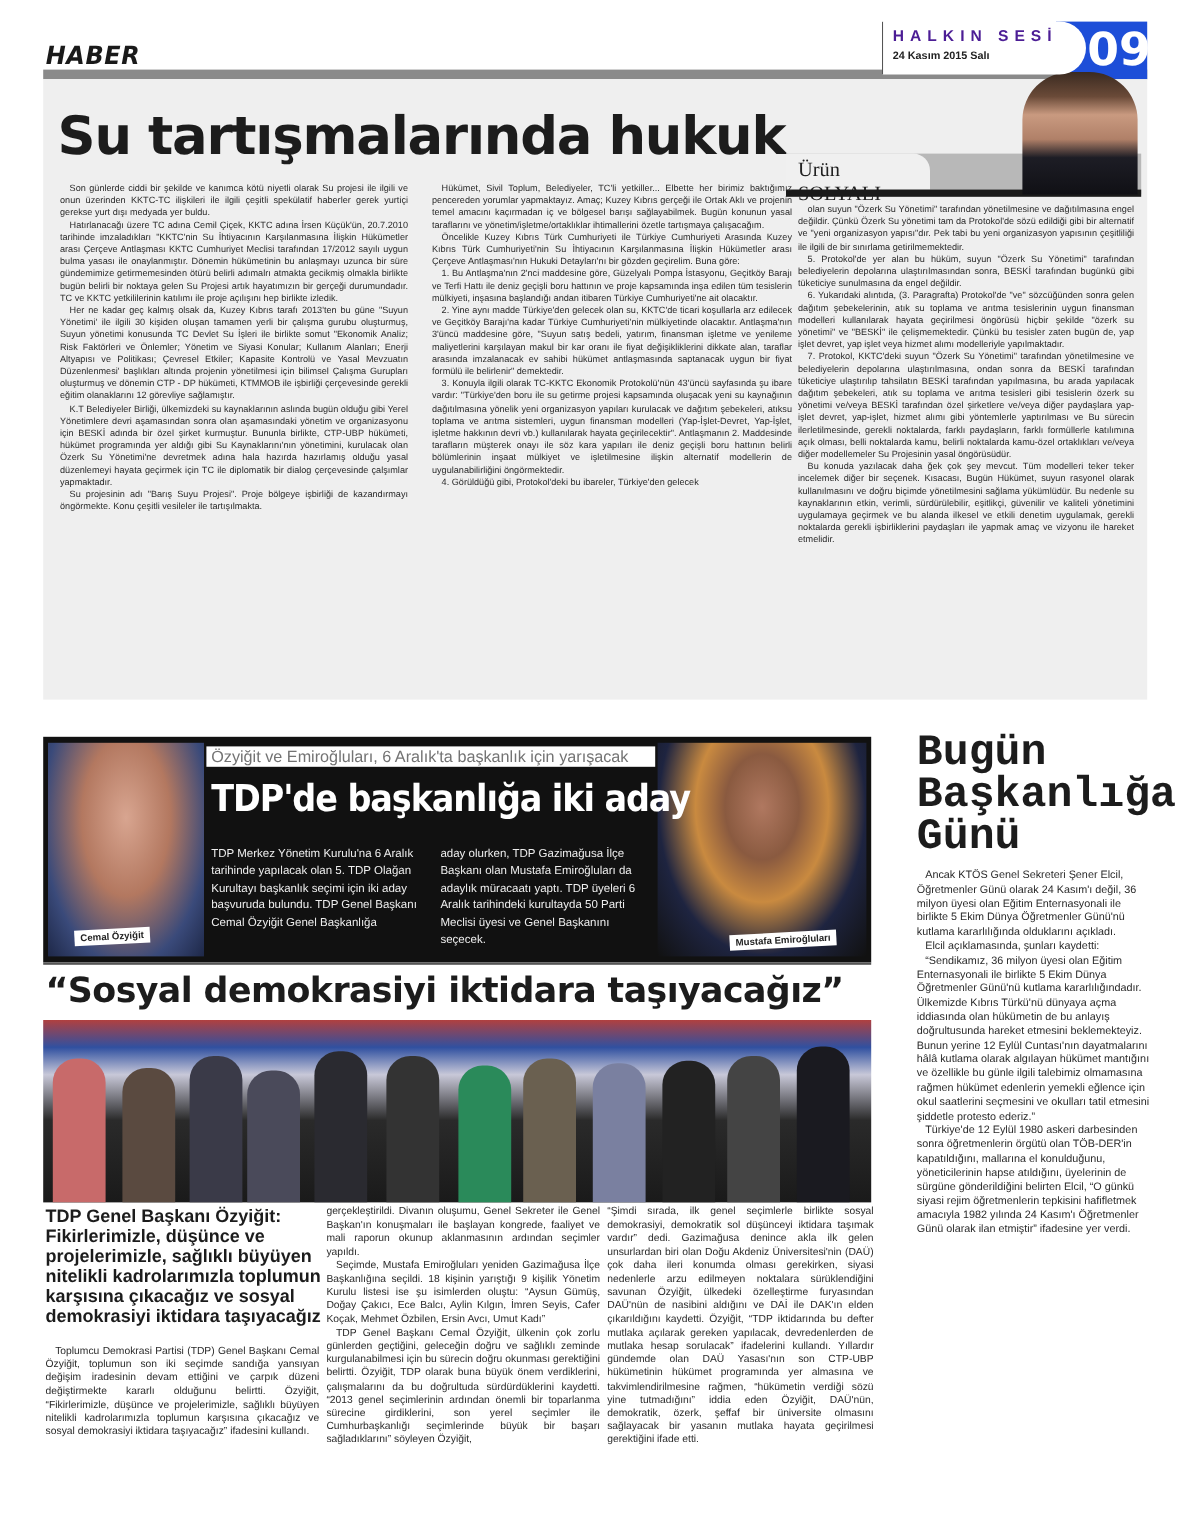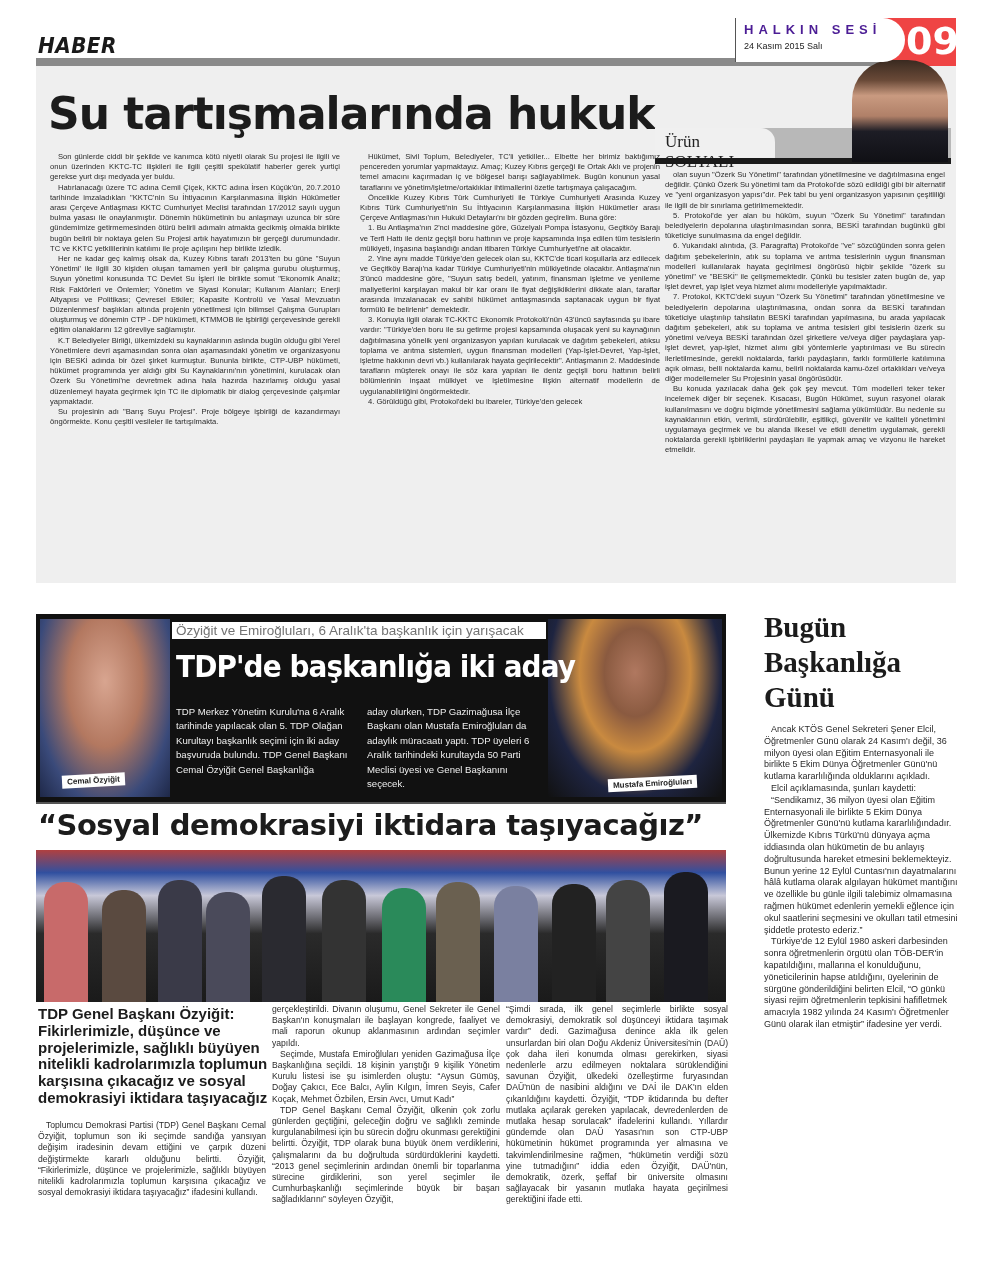--- a/index.html
+++ b/index.html
@@ -2,22 +2,22 @@
 <html><head>
 <meta charset="utf-8">
 <style>
 *{box-sizing:border-box;margin:0;padding:0}
 body{width:992px;height:1276px;background:#fff;font-family:"Liberation Sans",sans-serif;color:#222;position:relative;overflow:hidden}
 .abs{position:absolute}
 .haber{left:36px;top:34px;font-family:"DejaVu Sans",sans-serif;font-weight:bold;font-style:italic;font-size:21px;letter-spacing:0.5px;color:#1a1a1a;transform:scaleX(0.95)}
 .hdr-rule{left:36px;top:58px;width:920px;height:8px;background:#8a8a8a}
 .masthead{left:735px;top:18px;width:170px;height:44px;background:#fff;border-left:1px solid #555;border-radius:0 22px 22px 0;padding:4px 0 0 8px;z-index:2}
 .mast-title{font-weight:bold;font-size:13px;letter-spacing:5px;color:#4c1d95}
-.mast-date{font-size:9px;font-weight:normal;color:#222;margin-top:4px}
-.pagebox{left:880px;top:18px;width:76px;height:48px;background:#ef4444;color:#fff;font-weight:bold;font-size:38px;padding-left:26px;line-height:46px;font-family:"DejaVu Sans",sans-serif}
+.mast-date{font-size:9px;font-weight:bold;color:#222;margin-top:4px}
+.pagebox{left:880px;top:18px;width:76px;height:48px;background:#1d4ed8;color:#fff;font-weight:bold;font-size:38px;padding-left:26px;line-height:46px;font-family:"DejaVu Sans",sans-serif}
 .col-bg{left:36px;top:66px;width:920px;height:517px;background:#efefef}
 .headline{left:48px;top:88px;font-family:"DejaVu Sans",sans-serif;font-weight:bold;font-size:44px;color:#1c1c1c;letter-spacing:-1px}
 .author-band{left:655px;top:128px;width:296px;height:34px;background:#b8b8b8}
 .author-tab{left:655px;top:128px;width:120px;height:30px;background:#f0f0f0;border-radius:0 14px 0 0;padding:4px 10px;font-family:"Liberation Serif",serif;font-size:17px;color:#222}
 .author-bar{left:655px;top:158px;width:296px;height:6px;background:#1a1a1a}
 .author-photo{left:852px;top:60px;width:96px;height:102px;background:linear-gradient(180deg,#3a2a20 0%,#6a4a38 20%,#c99a80 35%,#b08068 55%,#1d1d25 70%,#101015 100%);border-radius:40px 40px 0 0}
 .art{font-size:7.6px;line-height:10.2px;text-align:justify;color:#2a2a2a}
 .art p{text-indent:8px}
 .c1{left:50px;top:152px;width:290px}
 .c2{left:360px;top:152px;width:300px}
@@ -38,21 +38,21 @@
 .sosyal{left:38px;top:808px;font-family:"DejaVu Sans",sans-serif;font-weight:bold;font-size:29px;color:#1c1c1c;letter-spacing:-0.5px}
 .group-photo{left:36px;top:850px;width:690px;height:152px;background:linear-gradient(180deg,#b04040 0%,#3050a0 15%,#c8c8d8 30%,#2a2a2a 55%,#1a1a1a 100%);overflow:hidden}
 .person{position:absolute;bottom:0;width:44px;border-radius:20px 20px 0 0}
 .sub-head{left:38px;top:1006px;width:230px;font-weight:bold;font-size:15px;line-height:16.8px;color:#1c1c1c}
 .b1{left:38px;top:1120px;width:228px}
 .b2{left:272px;top:1004px;width:228px}
 .b3{left:506px;top:1004px;width:222px}
 .body2{font-size:8.6px;line-height:11.2px;text-align:justify;color:#2a2a2a}
 .body2 p{text-indent:8px}
 
-.og-title{left:764px;top:610px;font-family:Liberation Serif, serif;font-weight:bold;font-size:29px;line-height:35px;color:#1c1c1c}
+.og-title{left:764px;top:610px;font-family:Liberation Mono, monospace;font-weight:bold;font-size:36px;line-height:35px;color:#1c1c1c}
 .og-body{left:764px;top:724px;width:196px;font-size:9px;line-height:11.8px;color:#2a2a2a}
 .og-body p{text-indent:7px}
 </style>
 </head>
 <body>
 
 <div class="abs haber">HABER</div>
 <div class="abs hdr-rule"></div>
 <div class="abs pagebox">09</div>
 <div class="abs masthead">

